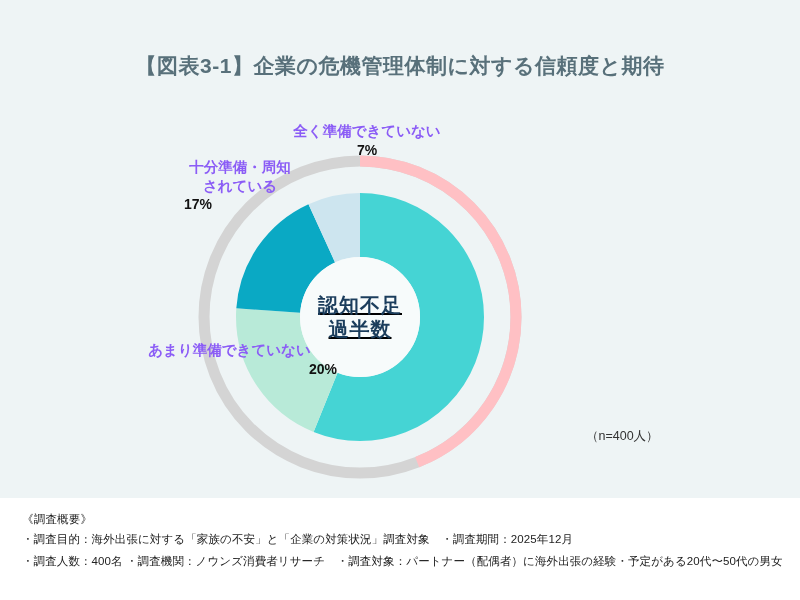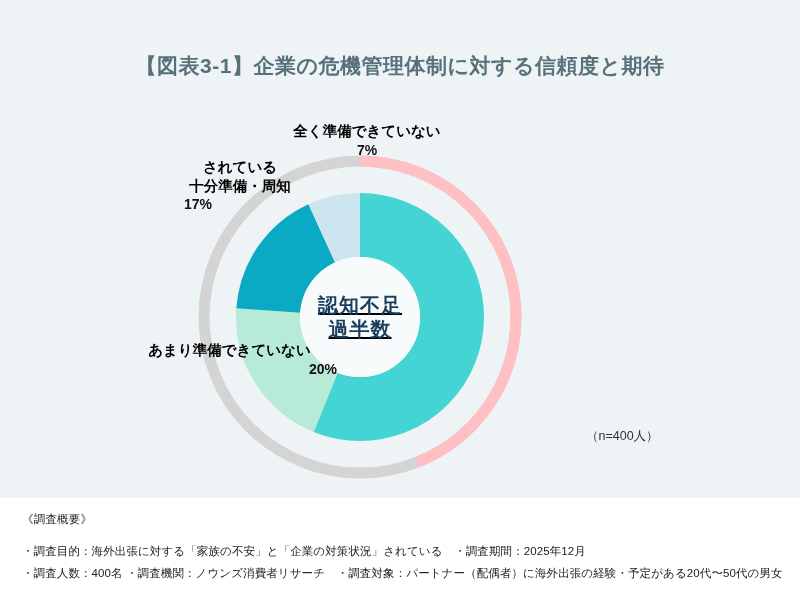--- a/index.html
+++ b/index.html
@@ -69,21 +69,21 @@
   }
   .slice-label {
     position: absolute;
     color: #1a1a1a;
   }
   .slice-label .txt {
     font-size: 14.5px;
     font-weight: bold;
     line-height: 1.28;
     white-space: nowrap;
-    color: #000000;
+    color: #8b5cf6;
   }
   .slice-label .pct {
     font-size: 14px;
     font-weight: bold;
     line-height: 1.4;
     color: #111111;
   }
   .lbl-none {
     top: 122px;
     left: 262px;
@@ -127,21 +127,21 @@
     width: 800px;
     height: 102px;
     background: #ffffff;
   }
   .footer-inner {
     padding: 14px 22px 0 22px;
   }
   .footer-heading {
     font-size: 11.5px;
     color: #222222;
-    margin-bottom: 16px;
+    margin-bottom: 4px;
     letter-spacing: 0.2px;
   }
   .footer-line {
     font-size: 11.5px;
     color: #222222;
     line-height: 1.45;
     margin-bottom: 5px;
     white-space: nowrap;
     letter-spacing: 0.1px;
   }
@@ -181,36 +181,36 @@
       <div class="center-line">認知不足</div>
       <div class="center-line">過半数</div>
     </div>
 
     <div class="slice-label lbl-none">
       <div class="txt">全く準備できていない</div>
       <div class="pct">7%</div>
     </div>
 
     <div class="slice-label lbl-full">
+      <div class="txt">十分準備・周知</div>
       <div class="txt">されている</div>
-      <div class="txt">十分準備・周知</div>
       <div class="pct">17%</div>
     </div>
 
     <div class="slice-label lbl-little">
       <div class="txt">あまり準備できていない</div>
       <div class="pct">20%</div>
     </div>
 
 
     <div class="sample-note">（n=400人）</div>
 
   </div>
 
   <div class="footer">
     <div class="footer-inner">
       <div class="footer-heading">《調査概要》</div>
-      <div class="footer-line">・調査目的：海外出張に対する「家族の不安」と「企業の対策状況」されている　・調査期間：2025年12月</div>
+      <div class="footer-line">・調査目的：海外出張に対する「家族の不安」と「企業の対策状況」調査対象　・調査期間：2025年12月</div>
       <div class="footer-line">・調査人数：400名 ・調査機関：ノウンズ消費者リサーチ　・調査対象：パートナー（配偶者）に海外出張の経験・予定がある20代〜50代の男女</div>
     </div>
   </div>
 
 </div>
 
 </body></html>

